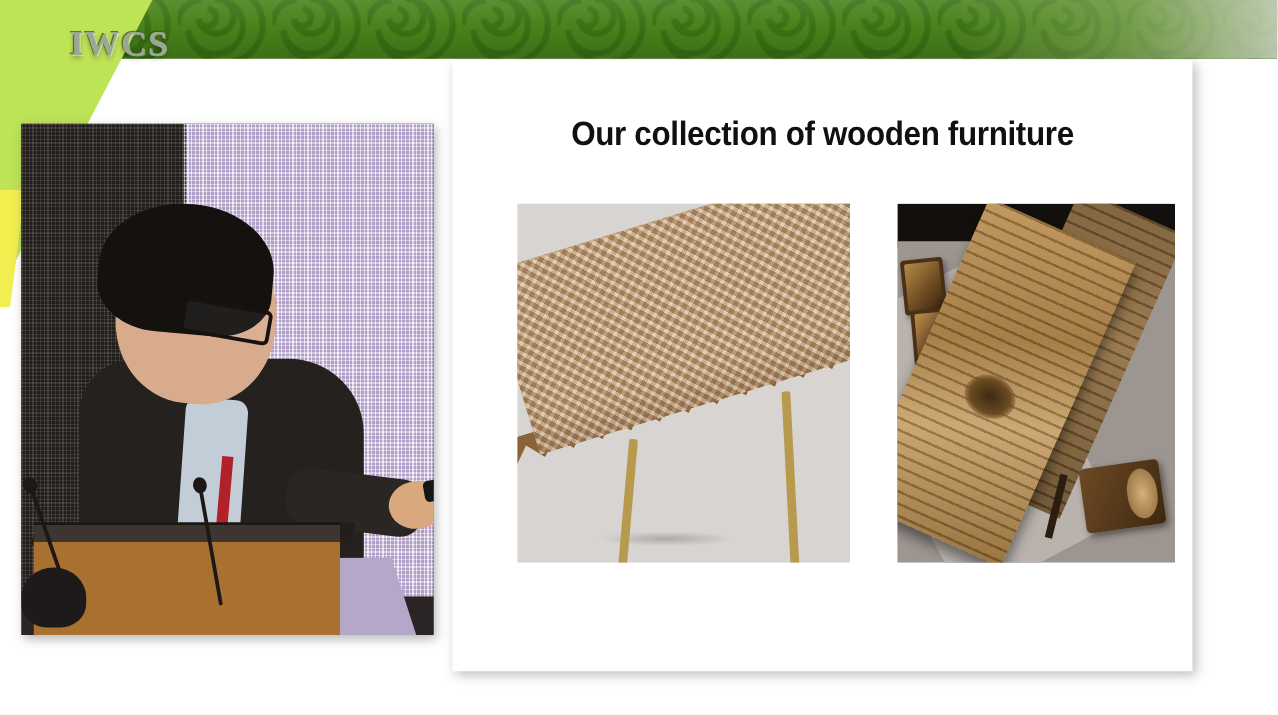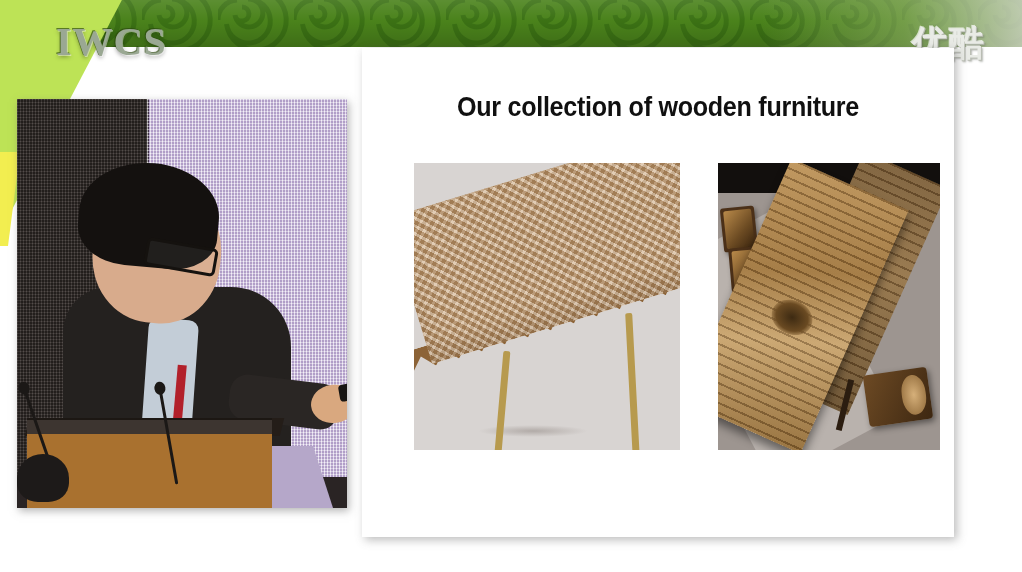--- a/index.html
+++ b/index.html
@@ -45,21 +45,21 @@
     background:#f2ee50;
   }
   .leftyellow.taper{
     clip-path:polygon(0 0,20px 0,8px 100%,0 100%);
   }
 
   
   .logo{
     position:absolute;left:56px;top:22px;
     font-family:"Liberation Serif","DejaVu Serif",serif;
-    font-size:40px;font-weight:700;letter-spacing:1px;
+    font-size:28px;font-weight:700;letter-spacing:1px;
     color:#9aa893;
     text-shadow:
        1px 1px 0 rgba(255,255,255,.45),
       -1px -1px 0 rgba(40,70,10,.65),
        0 2px 4px rgba(0,0,0,.35);
     line-height:1;
     user-select:none;
   }
 
   
@@ -295,21 +295,20 @@
     <div class="rightfade"></div>
   </div>
 
   <div class="wedge">
     <div class="lime"></div>
   </div>
   <div class="leftyellow taper"></div>
 
   <div class="logo">IWCS</div>
 
-  <div class="watermark">优酷</div>
 
   <div class="slide">
     <div class="slide-title">Our collection of wooden furniture</div>
 
     <div class="photo photo-a">
       <div class="benchwrap">
         <div class="bench-shadow"></div>
         <div class="bench-leg leg-1"></div>
         <div class="bench-leg leg-2"></div>
         <div class="bench-edge"></div>

